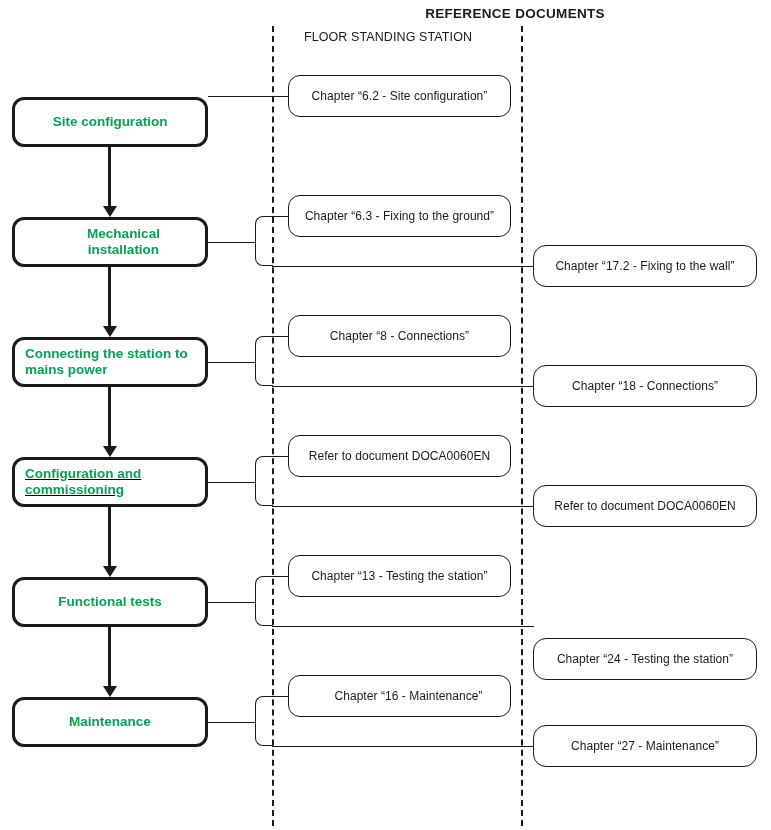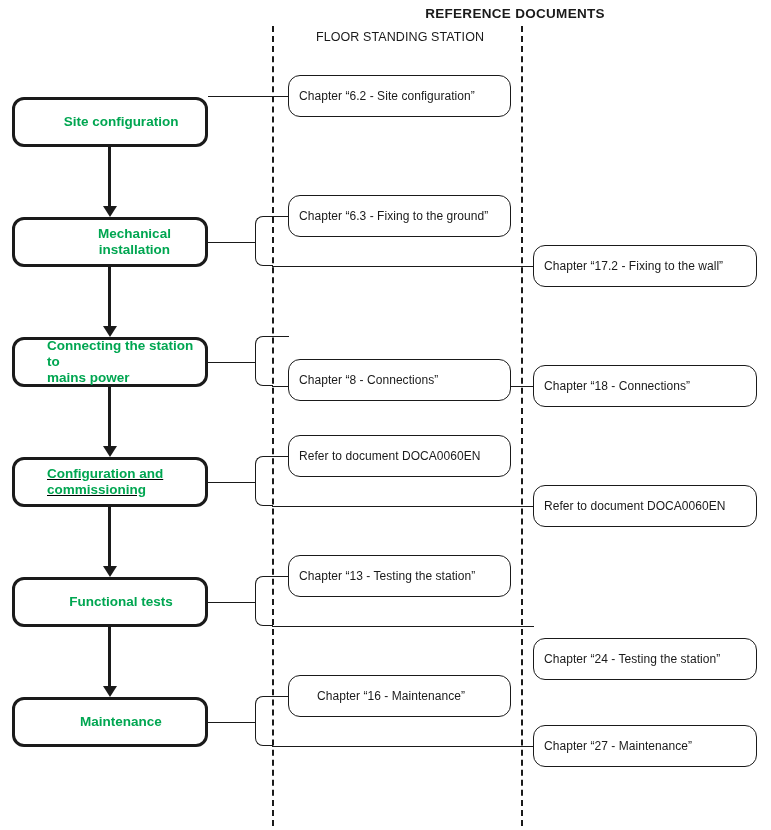--- a/index.html
+++ b/index.html
@@ -29,21 +29,21 @@
   #hdr-refdocs { left: 272px; top: 6px; width: 486px; text-align: center; }
 
   .hdr-sub {
     position: absolute;
     font-size: 12.5px;
     font-weight: normal;
     color: #1a1a1a;
     white-space: nowrap;
     letter-spacing: 0.1px;
   }
-  #hdr-floor { left: 284px; top: 30px; width: 232px; text-align: center; }
+  #hdr-floor { left: 272px; top: 30px; width: 232px; text-align: center; }
   #hdr-wall  { left: 529px; top: 30px; width: 232px; text-align: center; }
 
   
   .divider {
     position: absolute;
     top: 26px;
     width: 0;
     height: 800px;
     border-left: 2px dashed #1a1a1a;
   }
@@ -65,21 +65,20 @@
     padding: 0 10px;
   }
   .step-label {
     color: #00a651;
     font-size: 13.5px;
     font-weight: bold;
     line-height: 1.18;
     text-align: center;
     width: 100%;
     white-space: pre-line;
-    margin-left: 22px;
   }
   .step-box.multiline { justify-content: flex-start; }
   .step-box.multiline .step-label { text-align: left; }
 
   
   .arrow-shaft {
     position: absolute;
     left: 108px;
     width: 3px;
     background: #1a1a1a;
@@ -119,24 +118,25 @@
 
   
   .doc-box {
     position: absolute;
     height: 42px;
     border: 1.6px solid #1a1a1a;
     border-radius: 12px;
     background: #ffffff;
     display: flex;
     align-items: center;
+    justify-content: center;
     padding: 0 10px;
   }
   .doc-box.floor { left: 288px; width: 223px; }
-  .doc-box.wall  { left: 533px; width: 224px; }
+  .doc-box.wall  { left: 533px; width: 224px; border-radius: 13px; }
   .doc-label {
     font-size: 12px;
     color: #1a1a1a;
     text-align: center;
     white-space: nowrap;
     letter-spacing: 0.05px;
   }
 </style>
 </head>
 <body>
@@ -176,21 +176,21 @@
       <div class="arrow-shaft" style="top: 267px; height: 60px;"></div>
       <div class="arrow-head" style="top: 326px;"></div>
       <div class="step-box multiline" style="top: 337px;">
         <div class="step-label">Connecting the station to
 mains power</div>
       </div>
       <div class="conn-stub" style="top: 362px;"></div>
       <div class="conn-bracket" style="top: 336px; height: 50px;"></div>
       <div class="conn-run" style="top: 336px; left: 272px; width: 17px;"></div>
       <div class="conn-run" style="top: 386px; left: 272px; width: 262px;"></div>
-      <div class="doc-box floor" style="top: 315px; margin-top: 44px;">
+      <div class="doc-box floor" style="top: 315px;">
         <div class="doc-label">Chapter “8 - Connections”</div>
       </div>
       <div class="doc-box wall" style="top: 365px;">
         <div class="doc-label">Chapter “18 - Connections”</div>
       </div>
       <div class="arrow-shaft" style="top: 387px; height: 60px;"></div>
       <div class="arrow-head" style="top: 446px;"></div>
       <div class="step-box multiline" style="top: 457px; text-decoration: underline;">
         <div class="step-label">Configuration and
 commissioning</div>

